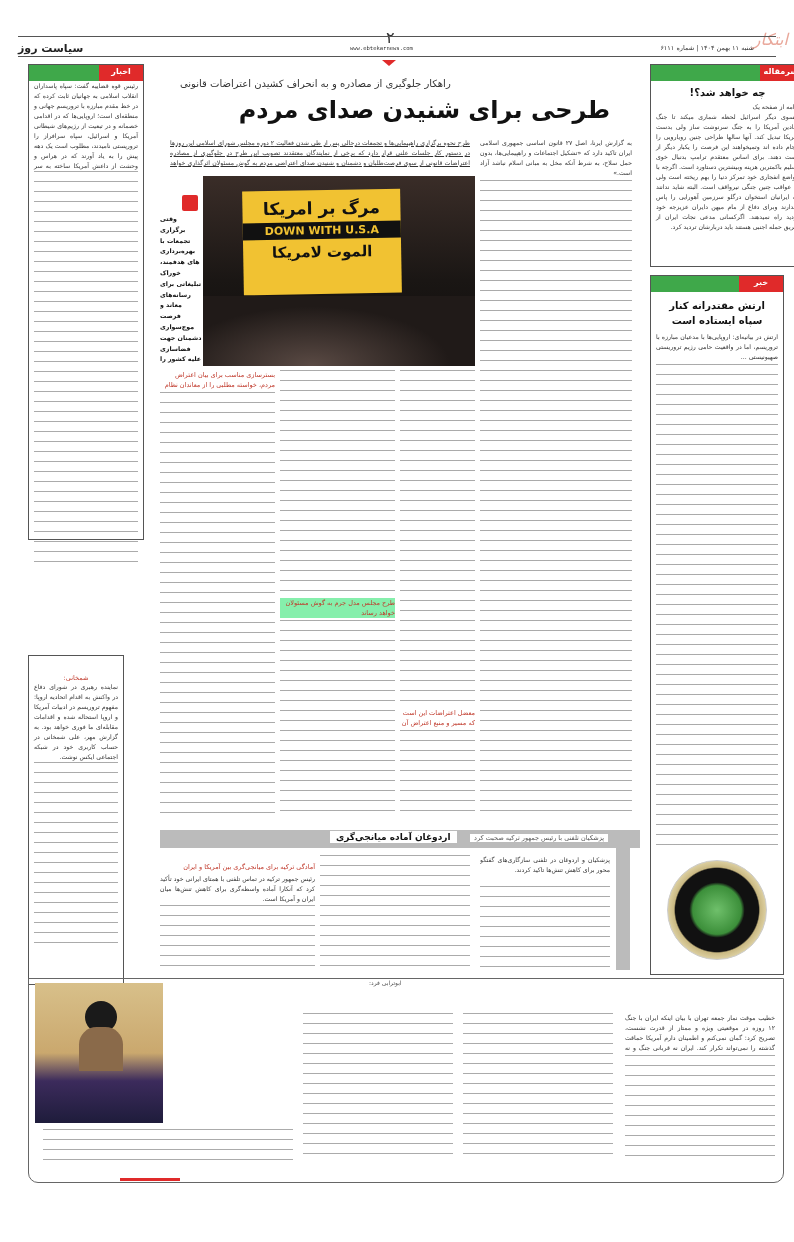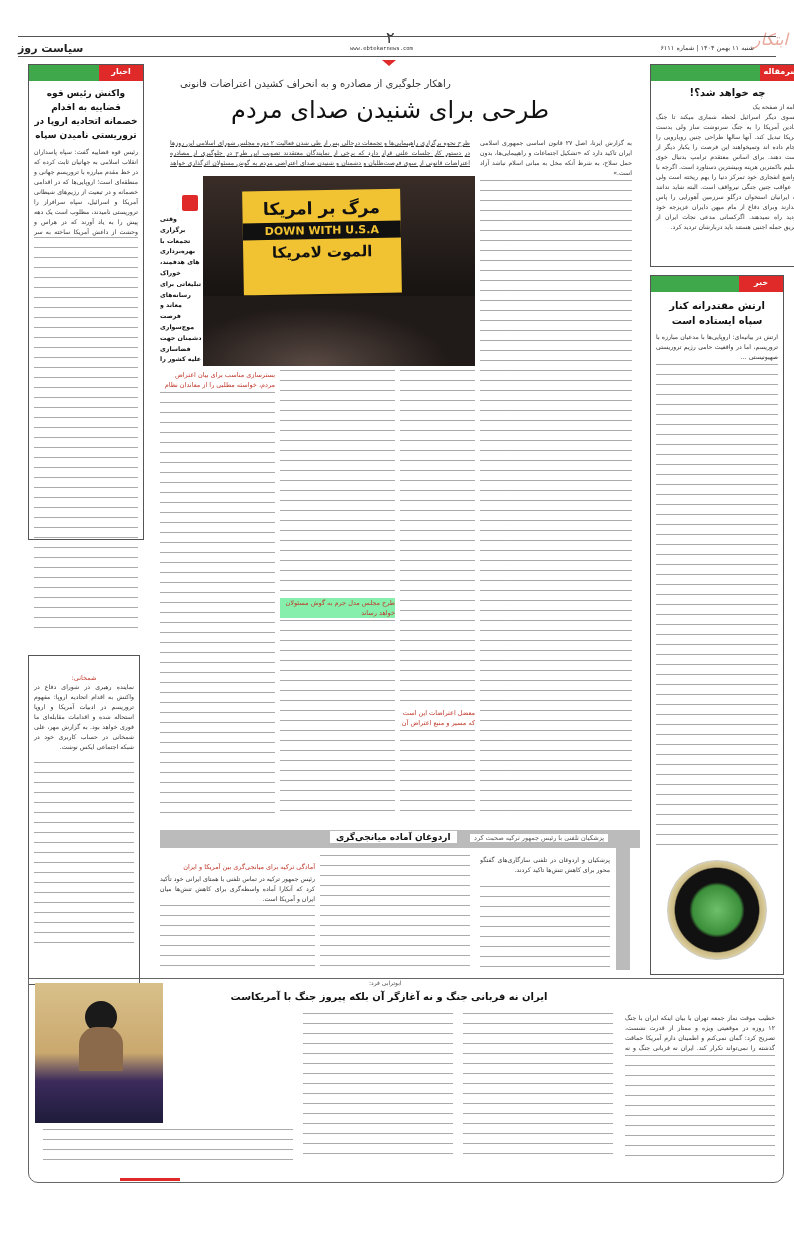--- a/index.html
+++ b/index.html
@@ -24,21 +24,21 @@
   <div class="abs" style="left:386px;top:28px;font-size:16px;color:#333">۲</div>
   <div class="hdr-line" style="top:36px;left:18px;right:18px"></div>
   <div class="abs" style="right:40px;top:44px;font-size:6.5px;color:#333">شنبه ۱۱ بهمن ۱۴۰۴ | شماره ۶۱۱۱</div>
   <div class="abs" style="left:350px;top:45px;font-size:5.5px;color:#333;direction:ltr;font-family:'DejaVu Sans Mono',monospace">www.ebtekarnews.com</div>
   <div class="abs" style="left:18px;top:42px;font-size:11px;font-weight:bold;color:#222">سیاست روز</div>
   <div class="hdr-line" style="top:56px;left:18px;right:18px"></div>
 </div>
 
 <div class="abs" style="left:382px;top:60px;width:0;height:0;border-left:7px solid transparent;border-right:7px solid transparent;border-top:6px solid #e02a2a"></div>
 <div class="abs" style="left:180px;top:78px;width:420px;text-align:left;font-size:10px;color:#333">راهکار جلوگیری از مصادره و به انحراف کشیدن اعتراضات قانونی</div>
-<div class="abs" style="left:170px;top:96px;width:440px;text-align:center;font-size:24px;font-weight:normal;color:#111">طرحی برای شنیدن صدای مردم</div>
+<div class="abs" style="left:170px;top:96px;width:440px;font-size:24px;font-weight:bold;color:#111">طرحی برای شنیدن صدای مردم</div>
 <div class="abs txt" style="left:170px;top:138px;width:300px;height:30px;overflow:hidden;text-decoration:underline">طرح نحوه برگزاری راهپیمایی‌ها و تجمعات درحالی پس از طی شدن فعالیت ۲ دوره مجلس شورای اسلامی این روزها در دستور کار جلسات علنی قرار دارد که برخی از نمایندگان معتقدند تصویب این طرح در جلوگیری از مصادره اعتراضات قانونی از سوی فرصت‌طلبان و دشمنان و شنیدن صدای اعتراضی مردم به گوش مسئولان اثرگذاری خواهد داشت.</div>
 
 <div class="abs txt" style="left:480px;top:138px;width:152px;height:40px;overflow:hidden">به گزارش ایرنا، اصل ۲۷ قانون اساسی جمهوری اسلامی ایران تاکید دارد که «تشکیل اجتماعات و راهپیمایی‌ها، بدون حمل سلاح، به شرط آنکه مخل به مبانی اسلام نباشد آزاد است.»</div>
 <div class="abs lines" style="left:480px;top:180px;width:152px;height:640px"></div>
 
 <div class="abs" style="left:203px;top:176px;width:272px;height:190px;background:linear-gradient(180deg,#3a2d28 0%,#1a1614 55%,#0e0c0b 100%);overflow:hidden">
   <div class="abs" style="left:40px;top:14px;width:158px;height:104px;background:#f1c232;transform:rotate(-1deg);text-align:center">
     <div style="font-size:17px;font-weight:bold;color:#111;margin-top:8px">مرگ بر امریکا</div>
     <div style="font-size:11px;font-weight:bold;background:#111;color:#f1c232;margin:4px 0;direction:ltr;padding:2px 0">DOWN WITH U.S.A</div>
     <div style="font-size:15px;font-weight:bold;color:#111">الموت لامریکا</div>
@@ -75,44 +75,42 @@
   <div class="txt" style="padding:0 5px">ارتش در بیانیه‌ای: اروپایی‌ها با مدعیان مبارزه با تروریسم، اما در واقعیت حامی رژیم تروریستی صهیونیستی ...</div>
   <div class="lines" style="margin:2px 5px;height:490px"></div>
   <div style="margin:6px auto;width:100px;height:100px;border-radius:50%;background:radial-gradient(circle,#6fc06b 0%,#3c8f3a 35%,#111 40%,#111 60%,#c9b882 62%,#e6dbb0 75%,#fff 76%);border:1px solid #ccc"></div>
 </div>
 
 <div class="abs box" style="left:28px;top:64px;width:116px;height:476px">
   <div class="tagbar">
     <div class="tag-red">اخبار</div>
     <div class="tag-green"></div>
   </div>
-  <div class="h-box" style="font-size:9px;margin:5px 4px;line-height:14px">واکنش رئیس قوه قضاییه به اقدام خصمانه اتحادیه اروپا در تروریستی نامیدن سپاه</div>
   <div class="txt" style="padding:0 5px;height:90px;overflow:hidden">رئیس قوه قضاییه گفت: سپاه پاسداران انقلاب اسلامی به جهانیان ثابت کرده که در خط مقدم مبارزه با تروریسم جهانی و منطقه‌ای است؛ اروپایی‌ها که در اقدامی خصمانه و در تبعیت از رژیم‌های شیطانی آمریکا و اسرائیل، سپاه سرافراز را تروریستی نامیدند، مطلوب است یک دهه پیش را به یاد آورند که در هراس و وحشت از داعش آمریکا ساخته به سر می‌بردند.</div>
   <div class="lines" style="margin:0 5px;height:400px"></div>
 </div>
-<div class="abs box" style="left:28px;top:655px;width:112px;height:330px">
+<div class="abs box" style="left:28px;top:655px;width:96px;height:330px">
   <div style="text-align:center;font-size:6.5px;color:#c0392b;margin-top:18px">شمخانی:</div>
   <div class="txt" style="padding:0 5px;height:80px;overflow:hidden">نماینده رهبری در شورای دفاع در واکنش به اقدام اتحادیه اروپا: مفهوم تروریسم در ادبیات آمریکا و اروپا استحاله شده و اقدامات مقابله‌ای ما فوری خواهد بود. به گزارش مهر، علی شمخانی در حساب کاربری خود در شبکه اجتماعی ایکس نوشت.</div>
   <div class="lines" style="margin:0 5px;height:190px"></div>
 </div>
 
 <div class="abs grey-bar" style="left:160px;top:830px;width:480px;height:18px"></div>
 <div class="abs" style="left:330px;top:831px;background:#fff;padding:1px 6px;font-size:9px;font-weight:bold;color:#111">اردوغان آماده میانجی‌گری</div>
 <div class="abs" style="left:470px;top:834px;font-size:6.5px;color:#555;background:#fff;padding:0 4px">پزشکیان تلفنی با رئیس جمهور ترکیه صحبت کرد</div>
 <div class="abs grey-bar" style="left:616px;top:830px;width:14px;height:140px"></div>
 <div class="abs txt" style="left:480px;top:855px;width:130px;height:30px;overflow:hidden">پزشکیان و اردوغان در تلفنی سازگاری‌های گفتگو محور برای کاهش تنش‌ها تاکید کردند.</div>
 <div class="abs lines" style="left:480px;top:886px;width:130px;height:84px"></div>
 <div class="abs lines" style="left:320px;top:855px;width:150px;height:115px"></div>
 <div class="abs caption-red" style="left:160px;top:862px;width:155px">آمادگی ترکیه برای میانجی‌گری بین آمریکا و ایران</div>
 <div class="abs txt" style="left:160px;top:874px;width:155px;height:30px;overflow:hidden">رئیس جمهور ترکیه در تماس تلفنی با همتای ایرانی خود تأکید کرد که آنکارا آماده واسطه‌گری برای کاهش تنش‌ها میان ایران و آمریکا است.</div>
 <div class="abs lines" style="left:160px;top:905px;width:155px;height:65px"></div>
 
 <div class="abs" style="left:28px;top:978px;width:756px;height:205px;border:1px solid #666;border-radius:0 0 10px 10px">
   <div class="abs" style="left:340px;top:0;font-size:6px;color:#555">ابوترابی فرد:</div>
-  <div class="abs" style="left:140px;top:12px;width:440px;text-align:center;font-size:10px;font-weight:bold;color:#111">ایران نه قربانی جنگ و نه آغازگر آن بلکه پیروز جنگ با آمریکاست</div>
   <div class="abs txt" style="right:8px;top:34px;width:150px;height:40px;overflow:hidden">خطیب موقت نماز جمعه تهران با بیان اینکه ایران با جنگ ۱۲ روزه در موقعیتی ویژه و ممتاز از قدرت نشست، تصریح کرد: گمان نمی‌کنم و اطمینان دارم آمریکا حماقت گذشته را نمی‌تواند تکرار کند. ایران نه قربانی جنگ و نه آغازگر آن بلکه پیروز جنگ با آمریکاست.</div>
   <div class="abs lines" style="right:8px;top:76px;width:150px;height:110px"></div>
   <div class="abs lines" style="right:170px;top:34px;width:150px;height:150px"></div>
   <div class="abs lines" style="right:330px;top:34px;width:150px;height:150px"></div>
   <div class="abs lines" style="right:490px;top:150px;width:250px;height:40px"></div>
   <div class="abs" style="left:6px;top:4px;width:128px;height:140px;background:linear-gradient(180deg,#d8c08a 0%,#caa86e 50%,#3c2b5c 70%,#1e1c3b 100%)">
     <div class="abs" style="left:50px;top:18px;width:32px;height:32px;border-radius:50%;background:#1a1a1a"></div>
     <div class="abs" style="left:44px;top:44px;width:44px;height:44px;border-radius:40% 40% 0 0;background:#8a6a4a"></div>
   </div>
 </div>

